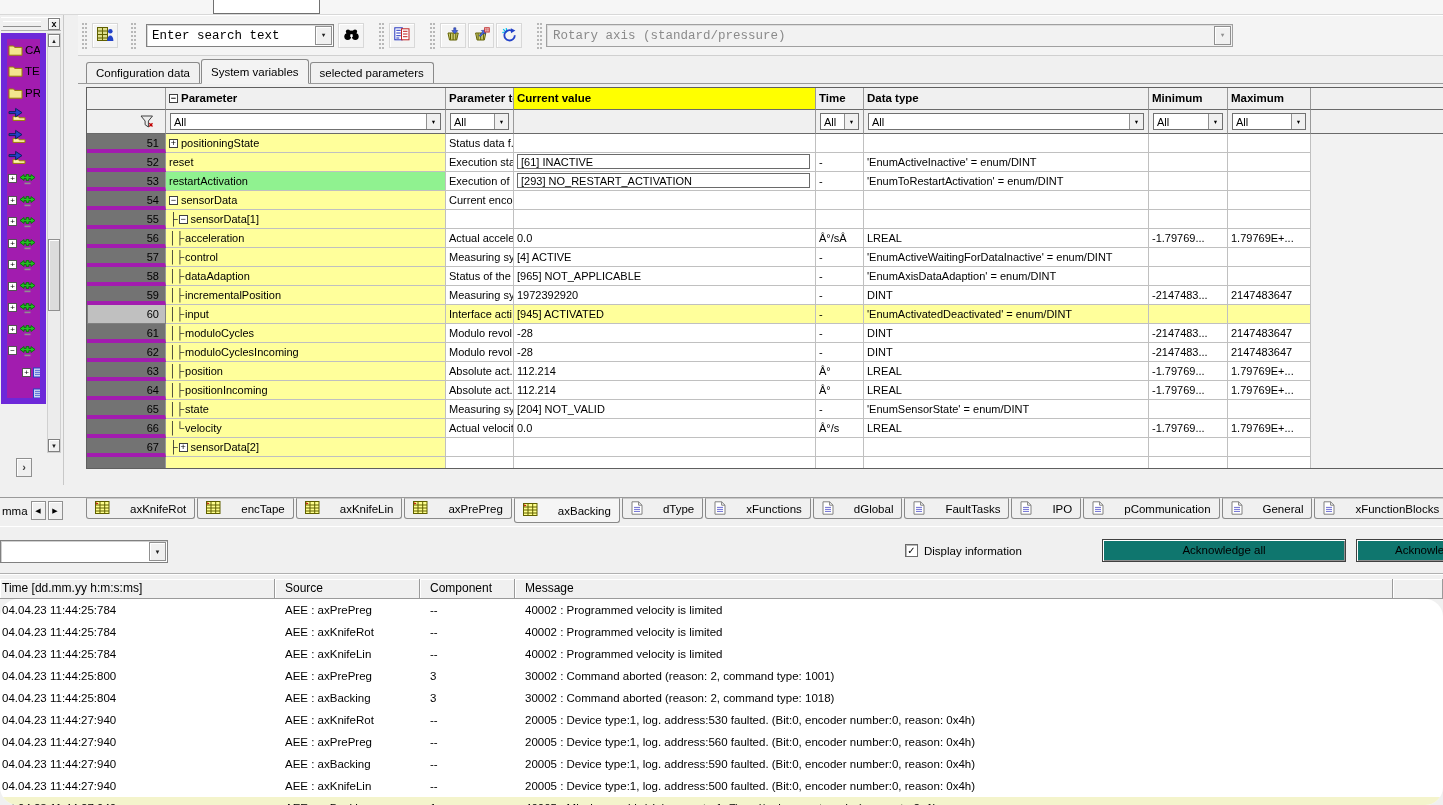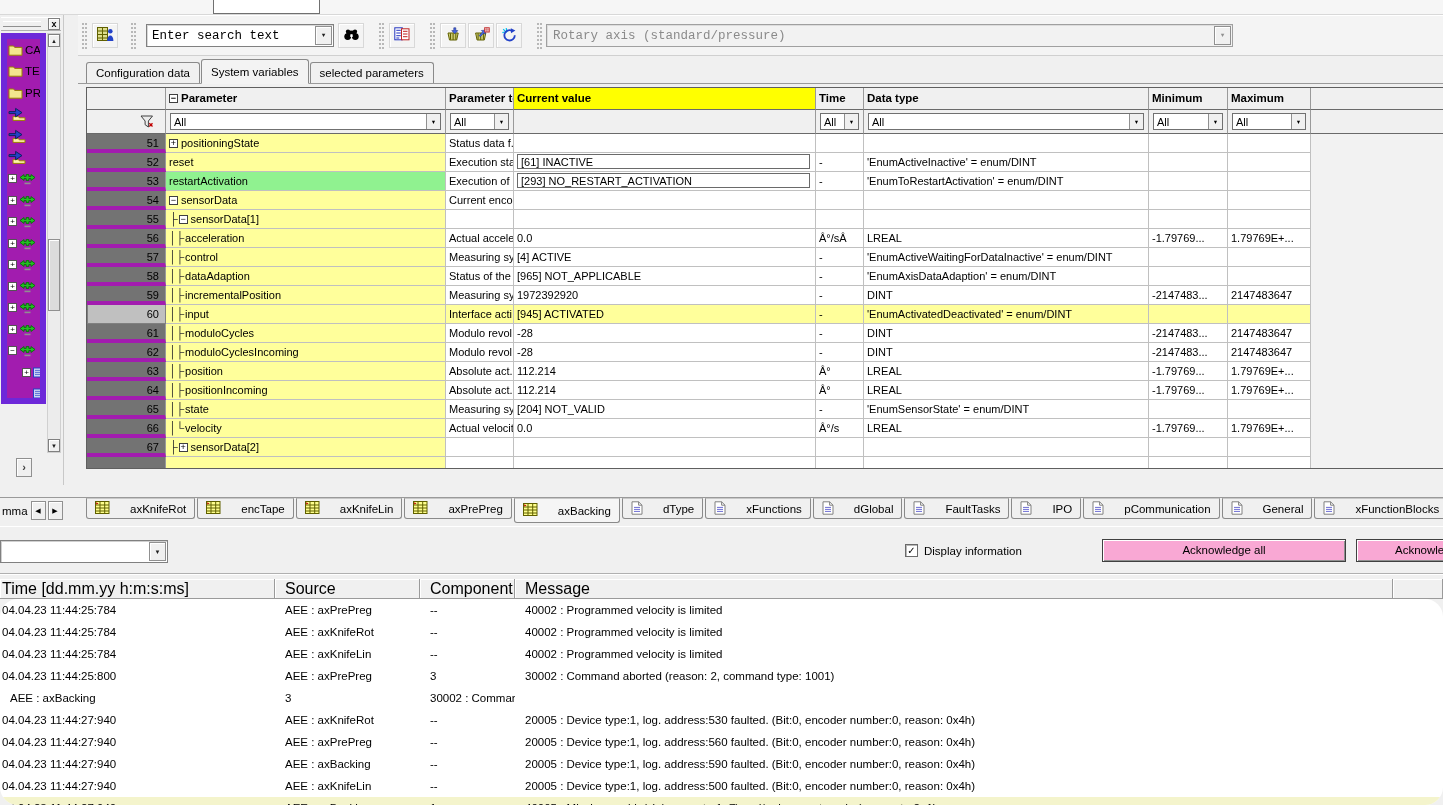--- a/index.html
+++ b/index.html
@@ -78,27 +78,27 @@
   .btab { display:inline-flex; align-items:center; gap:20px; height:21px; padding:0 8px; background:#f0f0f0; border:1px solid #8a8a8a; border-top:1px solid #c8c8c8; border-radius:0 0 3px 3px; margin-right:2px; white-space:nowrap; font-size:11.5px; }
   .btab.active { height:25px; background:#f5f5f5; z-index:2; }
 
   
   .bpane { position:absolute; left:0; top:526px; right:0; bottom:0; background:#f0f0f0; border-top:1px solid #fff; }
   .combo2 { position:absolute; left:0; top:13px; width:168px; height:23px; background:#fff; border:1px solid #808080; box-shadow:inset 1px 1px 0 #d0d0d0; display:flex; align-items:center; }
   .combo2 .val { flex:1; }
   .chkrow { position:absolute; left:905px; top:17px; display:flex; align-items:center; gap:6px; }
   .chkbox { width:13px; height:13px; background:#fff; border:1px solid #6a6a6a; box-shadow:inset 1px 1px 0 #b8b8b8; font-size:10px; line-height:11px; text-align:center; }
   .chklbl { font-size:11.5px; }
-  .pbtn { position:absolute; top:12px; height:23px; background:#f9a8d4; border:1px solid #404040; box-shadow:inset 1px 1px 0 #fff, inset -1px -1px 0 #909090; text-align:center; line-height:21px; font-size:11.5px; overflow:hidden; white-space:nowrap; }
+  .pbtn { position:absolute; top:12px; height:23px; background:#0f766e; border:1px solid #404040; box-shadow:inset 1px 1px 0 #fff, inset -1px -1px 0 #909090; text-align:center; line-height:21px; font-size:11.5px; overflow:hidden; white-space:nowrap; }
   .ackall { left:1102px; width:244px; }
   .ack { left:1356px; width:140px; padding-left:38px; text-align:left; }
   .lsep { position:absolute; left:0; top:46px; right:0; height:2px; border-top:1px solid #b0b0b0; border-bottom:1px solid #fff; }
   .lgrid { display:grid; grid-template-columns:275px 145px 95px 878px minmax(0,1fr); }
   .lhead { position:absolute; left:0; top:52px; right:0; height:20px; }
-  .lhead .lc { background:#f0f0f0; border-right:1px solid #9a9a9a; border-bottom:1px solid #9a9a9a; box-shadow:inset 1px 1px 0 #fff; padding:0 10px; line-height:19px; font-size:16px; white-space:nowrap; overflow:hidden; }
+  .lhead .lc { background:#f0f0f0; border-right:1px solid #9a9a9a; border-bottom:1px solid #9a9a9a; box-shadow:inset 1px 1px 0 #fff; padding:0 10px; line-height:19px; font-size:12px; white-space:nowrap; overflow:hidden; }
   .lhead .lc.t { padding-left:2px; }
   .lbody { position:absolute; left:0; top:72px; right:0; bottom:0; background:#fff; overflow:hidden;border-radius:18px; }
   .lrow { height:22px; }
   .lrow .lc { padding:0 10px; line-height:22px; white-space:nowrap; overflow:hidden; font-size:11.5px; }
   .lrow .lc.t { padding-left:2px; }
   .lrow.hl { background:#f4f4cc; }
 </style>
 </head>
 <body>
 
@@ -781,20 +781,21 @@
           <div class="lc"></div>
         </div>
         <div class="lrow lgrid">
           <div class="lc t">04.04.23  11:44:25:800</div>
           <div class="lc">AEE : axPrePreg</div>
           <div class="lc">3</div>
           <div class="lc">30002 : Command aborted (reason: 2, command type: 1001)</div>
           <div class="lc"></div>
         </div>
         <div class="lrow lgrid">
+          <div class="lc t">04.04.23  11:44:25:804</div>
           <div class="lc">AEE : axBacking</div>
           <div class="lc">3</div>
           <div class="lc">30002 : Command aborted (reason: 2, command type: 1018)</div>
           <div class="lc"></div>
         </div>
         <div class="lrow lgrid">
           <div class="lc t">04.04.23  11:44:27:940</div>
           <div class="lc">AEE : axKnifeRot</div>
           <div class="lc">--</div>
           <div class="lc">20005 : Device type:1, log. address:530 faulted. (Bit:0, encoder number:0, reason: 0x4h)</div>

